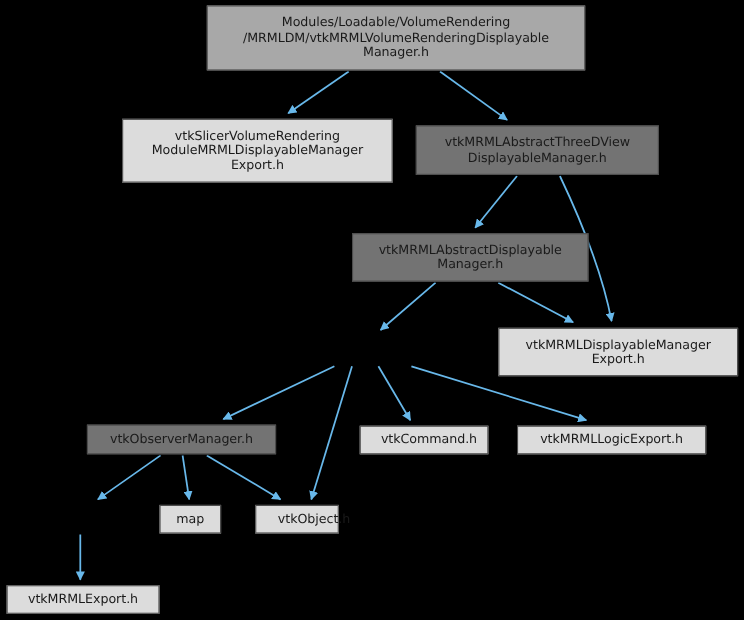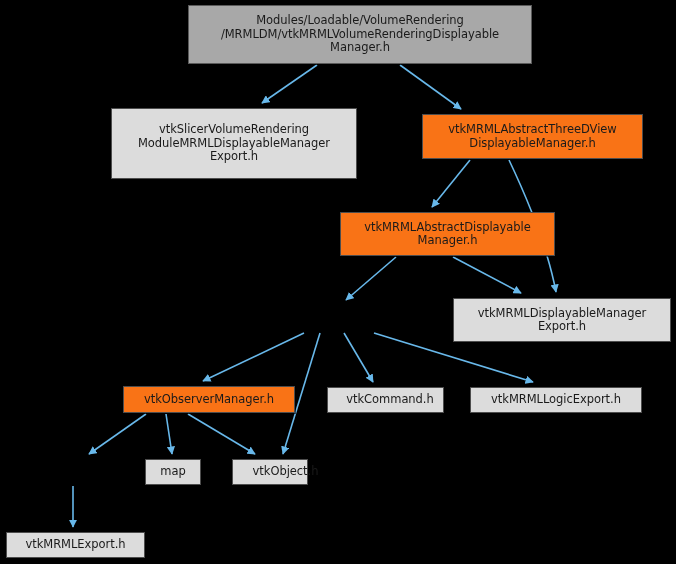--- a/index.html
+++ b/index.html
@@ -38,23 +38,22 @@
     letter-spacing: -0.05px;
     white-space: pre-line;
     padding: 0 4px;
     box-shadow: 1px 1px 0 rgba(0,0,0,0.55);
   }
   .node.root {
     background: #a8a8a8;
     border-color: #5a5a5a;
   }
   .node.plain {
-    background: #f97316;
+    background: #737373;
     border-color: #4d4d4d;
-    margin-left: 44px;
   }
   .node.shade {
     background: #dcdcdc;
     border-color: #4d4d4d;
   }
 </style>
 </head>
 <body>
 
 <div id="graph">
@@ -92,28 +91,28 @@
 
     <path d="M 188 414 L 255 454" stroke="#68b8ea" stroke-width="1.6" fill="none" marker-end="url(#arrow)"></path>
 
     <path d="M 73 486 L 73 527" stroke="#68b8ea" stroke-width="1.6" fill="none" marker-end="url(#arrow)"></path>
   </svg>
 
   <div class="node root" style="left:188px; top:5px;   width:344px; height:59px;">Modules/Loadable/VolumeRendering
 /MRMLDM/vtkMRMLVolumeRenderingDisplayable
 Manager.h</div>
 
-  <div class="node shade" style="left:111px; top:108px; width:246px; height:71px;">vtkSlicerVolumeRendering
+  <div class="node shade" style="left:111px; top:108px; width:246px; height:58px;">vtkSlicerVolumeRendering
 ModuleMRMLDisplayableManager
 Export.h</div>
 
   <div class="node plain" style="left:378px; top:114px; width:221px; height:45px;">vtkMRMLAbstractThreeDView
 DisplayableManager.h</div>
 
-  <div class="node plain" style="left:296px; top:212px; width:215px; height:44px;">vtkMRMLAbstractDisplayable
+  <div class="node plain" style="left:320px; top:212px; width:215px; height:44px;">vtkMRMLAbstractDisplayable
 Manager.h</div>
 
   <div class="node shade" style="left:453px; top:298px; width:218px; height:44px;">vtkMRMLDisplayableManager
 Export.h</div>
 
 
   <div class="node plain" style="left:79px;  top:386px; width:172px; height:27px;">vtkObserverManager.h</div>
 
   <div class="node shade" style="left:327px; top:387px; width:117px; height:26px;padding-left:13px;">vtkCommand.h</div>
 

